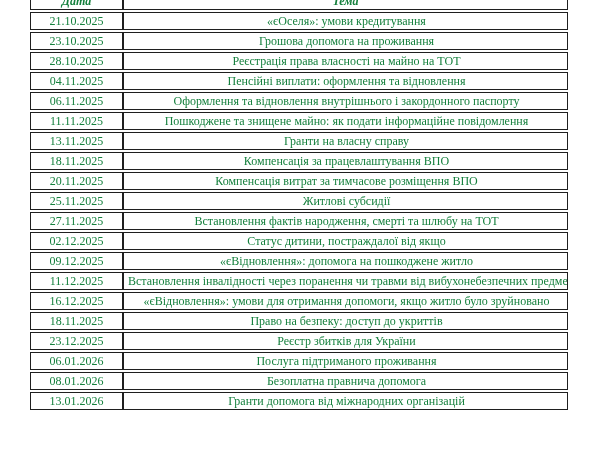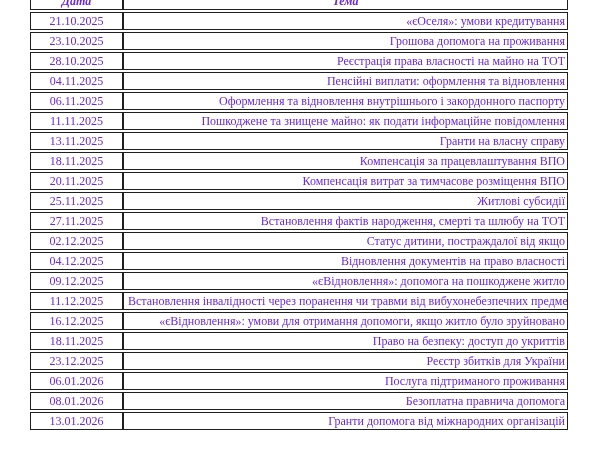--- a/index.html
+++ b/index.html
@@ -7,21 +7,21 @@
     padding: 0;
     background: #ffffff;
   }
   .page {
     position: relative;
     width: 600px;
     height: 450px;
     background: #ffffff;
     overflow: hidden;
     font-family: "Liberation Serif", "DejaVu Serif", serif;
-    color: #6d28d9;
+    color: #15803d;
   }
   .table-wrap {
     position: absolute;
     left: 30px;
     top: 0;
     width: 538px;
     height: 450px;
     overflow: hidden;
   }
   table.schedule {
@@ -46,21 +46,21 @@
   th.header-cell {
     font-weight: bold;
     font-style: italic;
     text-align: center;
   }
   td.date-cell {
     font-weight: normal;
     text-align: center;
   }
   td.topic-cell {
-    text-align: right;
+    text-align: center;
     padding-left: 4px;
   }
 </style>
 </head>
 <body>
 
 <div class="page">
   <div class="table-wrap">
     <table class="schedule">
       <colgroup>
@@ -128,24 +128,20 @@
   <tr>
     <td class="date-cell">27.11.2025</td>
     <td class="topic-cell">Встановлення фактів народження, смерті та шлюбу на ТОТ</td>
   </tr>
 
   <tr>
     <td class="date-cell">02.12.2025</td>
     <td class="topic-cell">Статус дитини, постраждалої від якщо</td>
   </tr>
 
-  <tr>
-    <td class="date-cell">04.12.2025</td>
-    <td class="topic-cell">Відновлення документів на право власності</td>
-  </tr>
 
   <tr>
     <td class="date-cell">09.12.2025</td>
     <td class="topic-cell">«єВідновлення»: допомога на пошкоджене житло</td>
   </tr>
 
   <tr>
     <td class="date-cell">11.12.2025</td>
     <td class="topic-cell">Встановлення інвалідності через поранення чи травми від вибухонебезпечних предметів</td>
   </tr>

